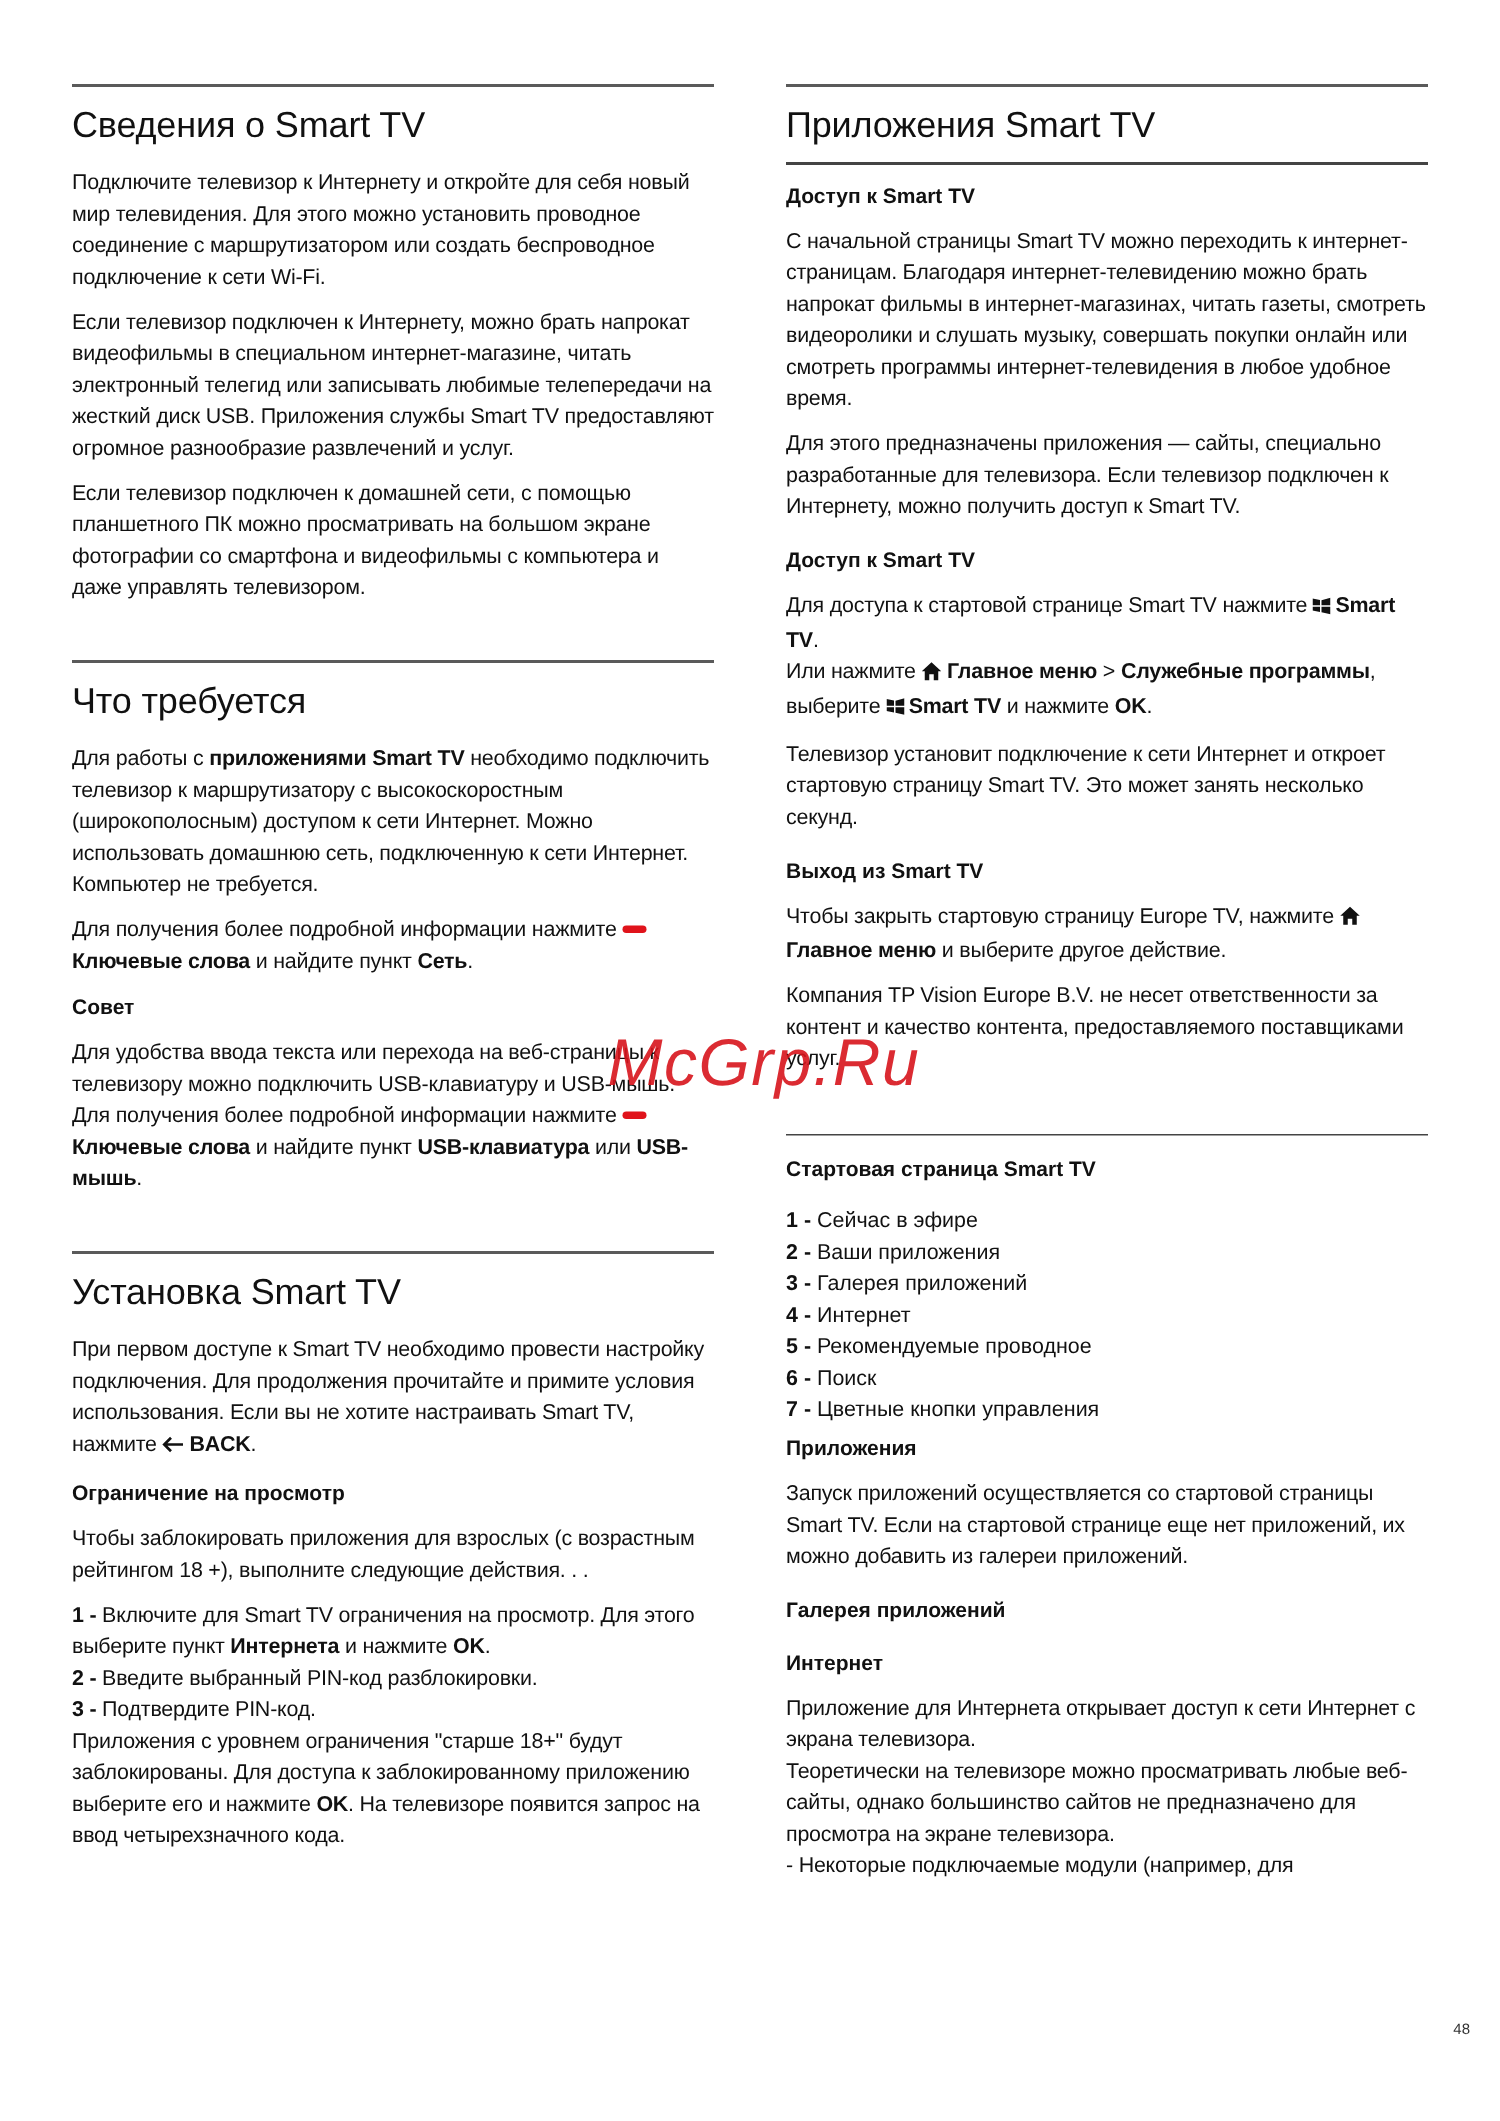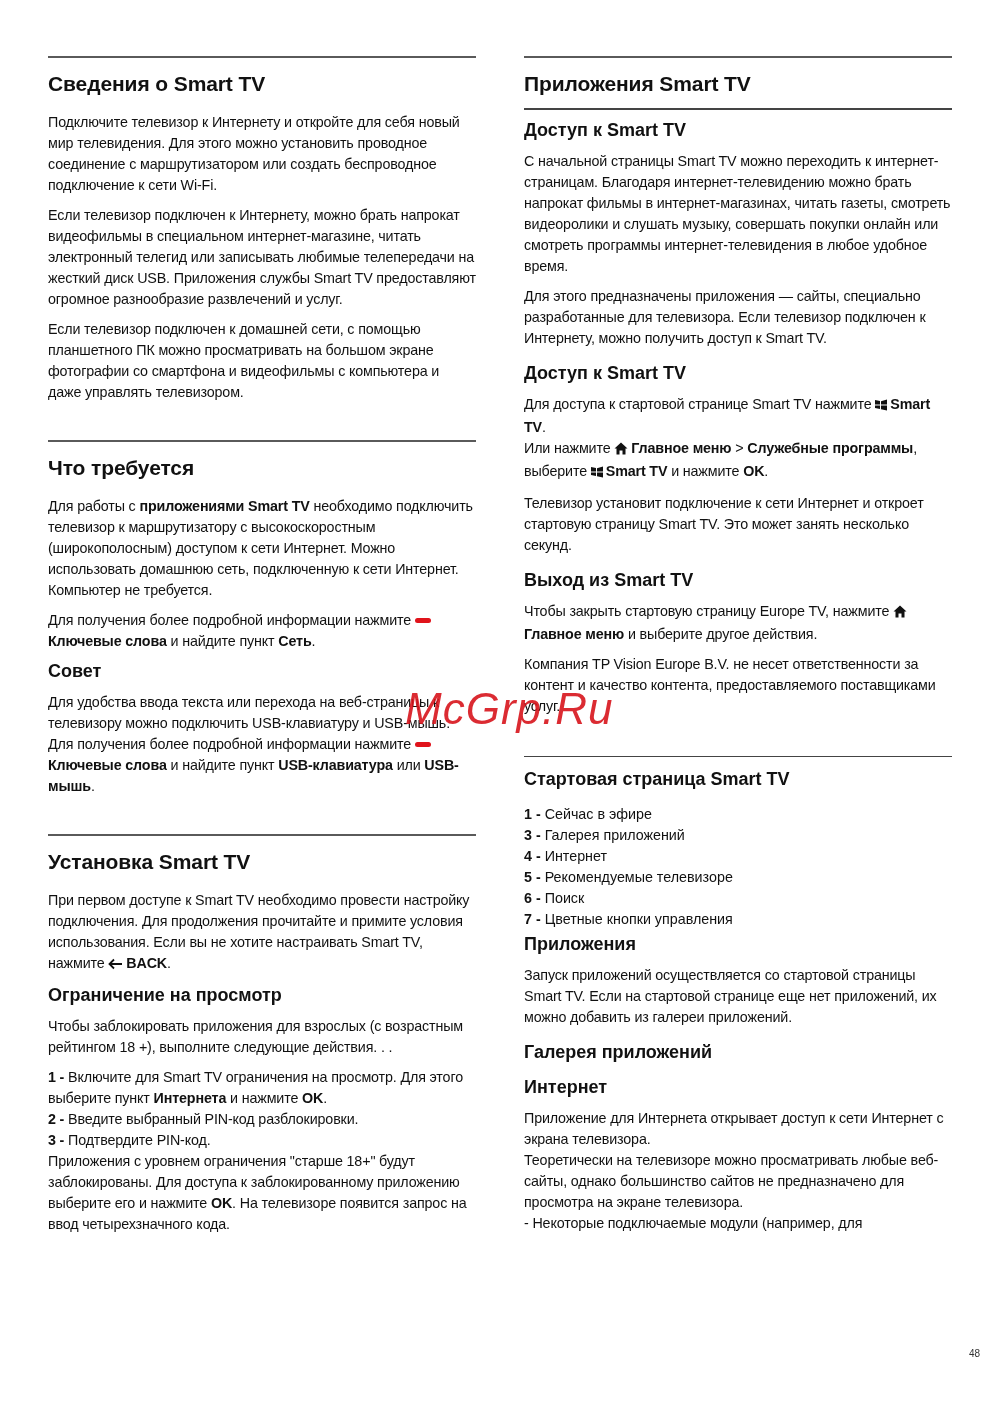--- a/index.html
+++ b/index.html
@@ -6,24 +6,24 @@
     body {
       width: 1000px; height: 1414px; position: relative; overflow: hidden;
       font-family: "Liberation Sans", sans-serif; color: #111111;
     }
     .col { position: absolute; top: 56px; width: 428px; }
     .col-left { left: 48px; }
     .col-right { left: 524px; }
     .rule { height: 2px; background: #5a5a5a; width: 100%; }
     .rule-thin { height: 1.5px; background: #444; width: 100%; }
     h1 {
-      font-size: 21px; font-weight: bold; margin: 14px 0 16px 0; line-height: 24px; letter-spacing: -0.1px;
+      font-size: 24px; font-weight: normal; margin: 14px 0 16px 0; line-height: 24px; letter-spacing: -0.1px;
     }
     h2 {
-      font-size: 18px; font-weight: bold; margin: 0 0 10px 0; line-height: 21px;
+      font-size: 14px; font-weight: bold; margin: 0 0 10px 0; line-height: 21px;
     }
     p {
       font-size: 14.3px; line-height: 21px; margin: 0 0 9px 0; letter-spacing: -0.15px;
     }
     b { font-weight: bold; }
     .gap-big { height: 28px; }
     .red-key {
       display: inline-block; width: 16px; height: 5px; background: #e0131b; border-radius: 3px;
       vertical-align: middle; margin: 0 3px 2px 0;
     }
@@ -98,32 +98,33 @@
           <path d="M7 0.5L0.5 6.5H2.5V12.5H5.5V8.5H8.5V12.5H11.5V6.5H13.5Z" fill="#111"></path>
         </svg></span><b>Главное меню</b><span> &gt; </span><b>Служебные программы</b><span>, выберите </span><span class="icon-inline"><svg width="12" height="12" viewBox="0 0 12 12">
           <path d="M0 1L5 2V5.5H0Z M6 2.2L12 0.5V5.5H6Z M0 6.5H5V10L0 9Z M6 6.5H12V11.5L6 10.2Z" fill="#111"></path>
         </svg></span><b>Smart TV</b><span> и нажмите </span><b>OK</b><span>.</span>
   </p>
   <p>Телевизор установит подключение к сети Интернет и откроет стартовую страницу Smart TV. Это может занять несколько секунд.</p>
   <h2 style="margin-top:14px">Выход из Smart TV</h2>
   <p>
     <span>Чтобы закрыть стартовую страницу Europe TV, нажмите </span><span class="icon-inline"><svg width="14" height="13" viewBox="0 0 14 13">
           <path d="M7 0.5L0.5 6.5H2.5V12.5H5.5V8.5H8.5V12.5H11.5V6.5H13.5Z" fill="#111"></path>
-        </svg></span><b>Главное меню</b><span> и выберите другое действия.</span>
+        </svg></span><b>Главное меню</b><span> и выберите другое действие.</span>
   </p>
   <p>Компания TP Vision Europe B.V. не несет ответственности за контент и качество контента, предоставляемого поставщиками услуг.</p>
 
   <div class="gap-big" style="height:30px"></div>
   <div class="rule-thin" style="margin-bottom:12px"></div>
   <h2 style="margin-bottom:14px">Стартовая страница Smart TV</h2>
   <div style="margin-bottom:4px">
     <div class="list-item"><b>1 -</b><span> Сейчас в эфире</span></div>
+    <div class="list-item"><b>2 -</b><span> Ваши приложения</span></div>
     <div class="list-item"><b>3 -</b><span> Галерея приложений</span></div>
     <div class="list-item"><b>4 -</b><span> Интернет</span></div>
-    <div class="list-item"><b>5 -</b><span> Рекомендуемые телевизоре</span></div>
+    <div class="list-item"><b>5 -</b><span> Рекомендуемые проводное</span></div>
     <div class="list-item"><b>6 -</b><span> Поиск</span></div>
     <div class="list-item"><b>7 -</b><span> Цветные кнопки управления</span></div>
   </div>
   <h2>Приложения</h2>
   <p>Запуск приложений осуществляется со стартовой страницы Smart TV. Если на стартовой странице еще нет приложений, их можно добавить из галереи приложений.</p>
   <h2 style="margin-top:14px">Галерея приложений</h2>
   <h2 style="margin-top:14px">Интернет</h2>
   <p>
     <span>Приложение для Интернета открывает доступ к сети Интернет с экрана телевизора.</span><br>
     <span>Теоретически на телевизоре можно просматривать любые веб-сайты, однако большинство сайтов не предназначено для просмотра на экране телевизора.</span><br>

